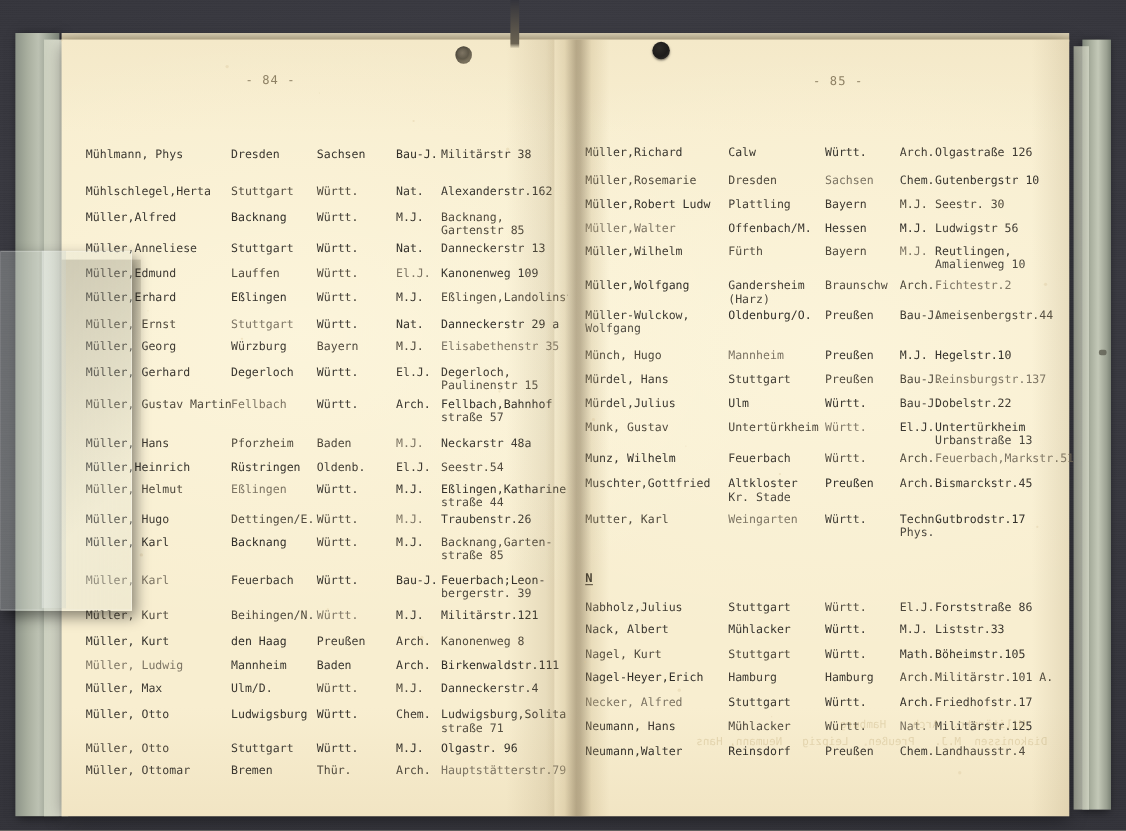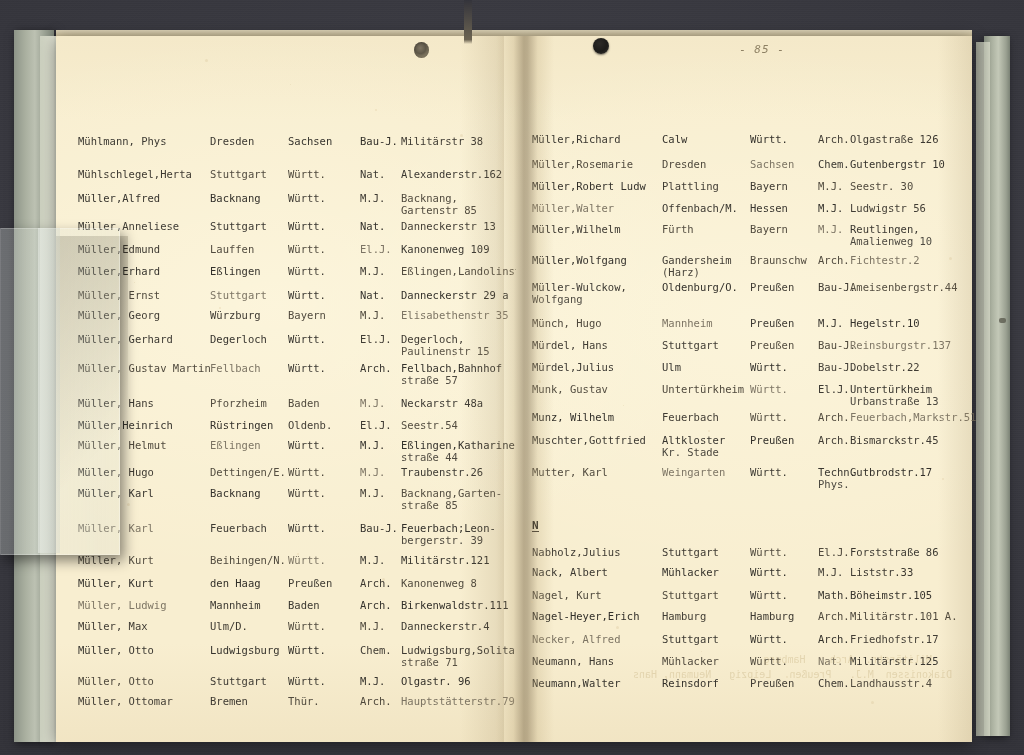--- a/index.html
+++ b/index.html
@@ -124,21 +124,21 @@
   .page{position:absolute;top:0;height:100%;}
   .page-left{left:0;width:460px;}
   .page-right{left:456px;width:460px;}
 
   .folio{
     position:absolute;width:100%;text-align:center;
     font-size:11px;color:#8e8164;letter-spacing:1px;
     font-family:"DejaVu Sans Mono","Liberation Mono",monospace;
   }
   .folio-l{top:30px;left:-40px;}
-  .folio-r{top:7px;left:20px;font-style:italic;}
+  .folio-r{top:31px;left:20px;}
 
   .rows{position:absolute;left:0;top:0;width:100%;}
   .row{
     position:absolute;
     font-size:10.5px;
     line-height:11.5px;
     color:#23211d;
     white-space:pre;
     font-family:"DejaVu Sans Mono","Liberation Mono",monospace;
   }
@@ -193,20 +193,21 @@
 <div class="bindstrip bind-left"></div>
 <div class="bindstrip bind-left2"></div>
 <div class="bindstrip bind-right"></div>
 <div class="bindstrip bind-right2"></div>
 <div class="block-top"></div>
 
 <div class="spread">
   <div class="paper-tone"></div>
 
   <div class="page page-left">
+    <div class="folio folio-l">- 84 -</div>
     <div class="clipmask">
       <div class="rows" id="rows-left">
           <div class="row" style="top:100px;left:0;width:100%;"><span class="c-name" style="opacity: 0.88;">Mühlmann, Phys</span><span class="c-place" style="opacity: 0.89;">Dresden</span><span class="c-state" style="opacity: 0.91;">Sachsen</span><span class="c-field" style="opacity: 0.93;">Bau-J.</span><span class="c-addr" style="color: rgb(54, 50, 43); opacity: 0.95;">Militärstr 38</span></div>
           <div class="row" style="top:133px;left:0;width:100%;"><span class="c-name" style="color: rgb(54, 50, 43); opacity: 0.96;">Mühlschlegel,Herta</span><span class="c-place" style="color: rgb(78, 72, 60); opacity: 0.98;">Stuttgart</span><span class="c-state" style="color: rgb(78, 72, 60); opacity: 1;">Württ.</span><span class="c-field" style="opacity: 0.88;">Nat.</span><span class="c-addr" style="opacity: 0.89;">Alexanderstr.162</span></div>
           <div class="row" style="top:157px;left:0;width:100%;"><span class="c-name" style="opacity: 0.91;">Müller,Alfred</span><span class="c-place" style="opacity: 0.93;">Backnang</span><span class="c-state" style="color: rgb(54, 50, 43); opacity: 0.95;">Württ.</span><span class="c-field" style="color: rgb(54, 50, 43); opacity: 0.96;">M.J.</span><span class="c-addr" style="color: rgb(78, 72, 60); opacity: 0.98;">Backnang,<span class="l2" style="color: rgb(78, 72, 60); opacity: 1;">Gartenstr 85</span></span></div>
           <div class="row" style="top:185px;left:0;width:100%;"><span class="c-name" style="opacity: 0.87;">Müller,Anneliese</span><span class="c-place" style="opacity: 0.89;">Stuttgart</span><span class="c-state" style="opacity: 0.91;">Württ.</span><span class="c-field" style="opacity: 0.93;">Nat.</span><span class="c-addr" style="color: rgb(54, 50, 43); opacity: 0.94;">Danneckerstr 13</span></div>
           <div class="row" style="top:208px;left:0;width:100%;"><span class="c-name" style="color: rgb(54, 50, 43); opacity: 0.96;">Müller,Edmund</span><span class="c-place" style="color: rgb(78, 72, 60); opacity: 0.98;">Lauffen</span><span class="c-state" style="color: rgb(78, 72, 60); opacity: 1;">Württ.</span><span class="c-field" style="color: rgb(106, 98, 83); opacity: 0.87;">El.J.</span><span class="c-addr" style="opacity: 0.89;">Kanonenweg 109</span></div>
           <div class="row" style="top:230px;left:0;width:100%;"><span class="c-name" style="opacity: 0.91;">Müller,Erhard</span><span class="c-place" style="opacity: 0.92;">Eßlingen</span><span class="c-state" style="color: rgb(54, 50, 43); opacity: 0.94;">Württ.</span><span class="c-field" style="color: rgb(54, 50, 43); opacity: 0.96;">M.J.</span><span class="c-addr" style="color: rgb(78, 72, 60); opacity: 0.98;">Eßlingen,Landolinst</span></div>
           <div class="row" style="top:254px;left:0;width:100%;"><span class="c-name" style="color: rgb(78, 72, 60); opacity: 0.99;">Müller, Ernst</span><span class="c-place" style="color: rgb(106, 98, 83); opacity: 0.87;">Stuttgart</span><span class="c-state" style="opacity: 0.89;">Württ.</span><span class="c-field" style="opacity: 0.91;">Nat.</span><span class="c-addr" style="opacity: 0.92;">Danneckerstr 29 a</span></div>
           <div class="row" style="top:274px;left:0;width:100%;"><span class="c-name" style="color: rgb(54, 50, 43); opacity: 0.94;">Müller, Georg</span><span class="c-place" style="color: rgb(54, 50, 43); opacity: 0.96;">Würzburg</span><span class="c-state" style="color: rgb(78, 72, 60); opacity: 0.98;">Bayern</span><span class="c-field" style="color: rgb(78, 72, 60); opacity: 0.99;">M.J.</span><span class="c-addr" style="color: rgb(106, 98, 83); opacity: 0.87;">Elisabethenstr 35</span></div>

